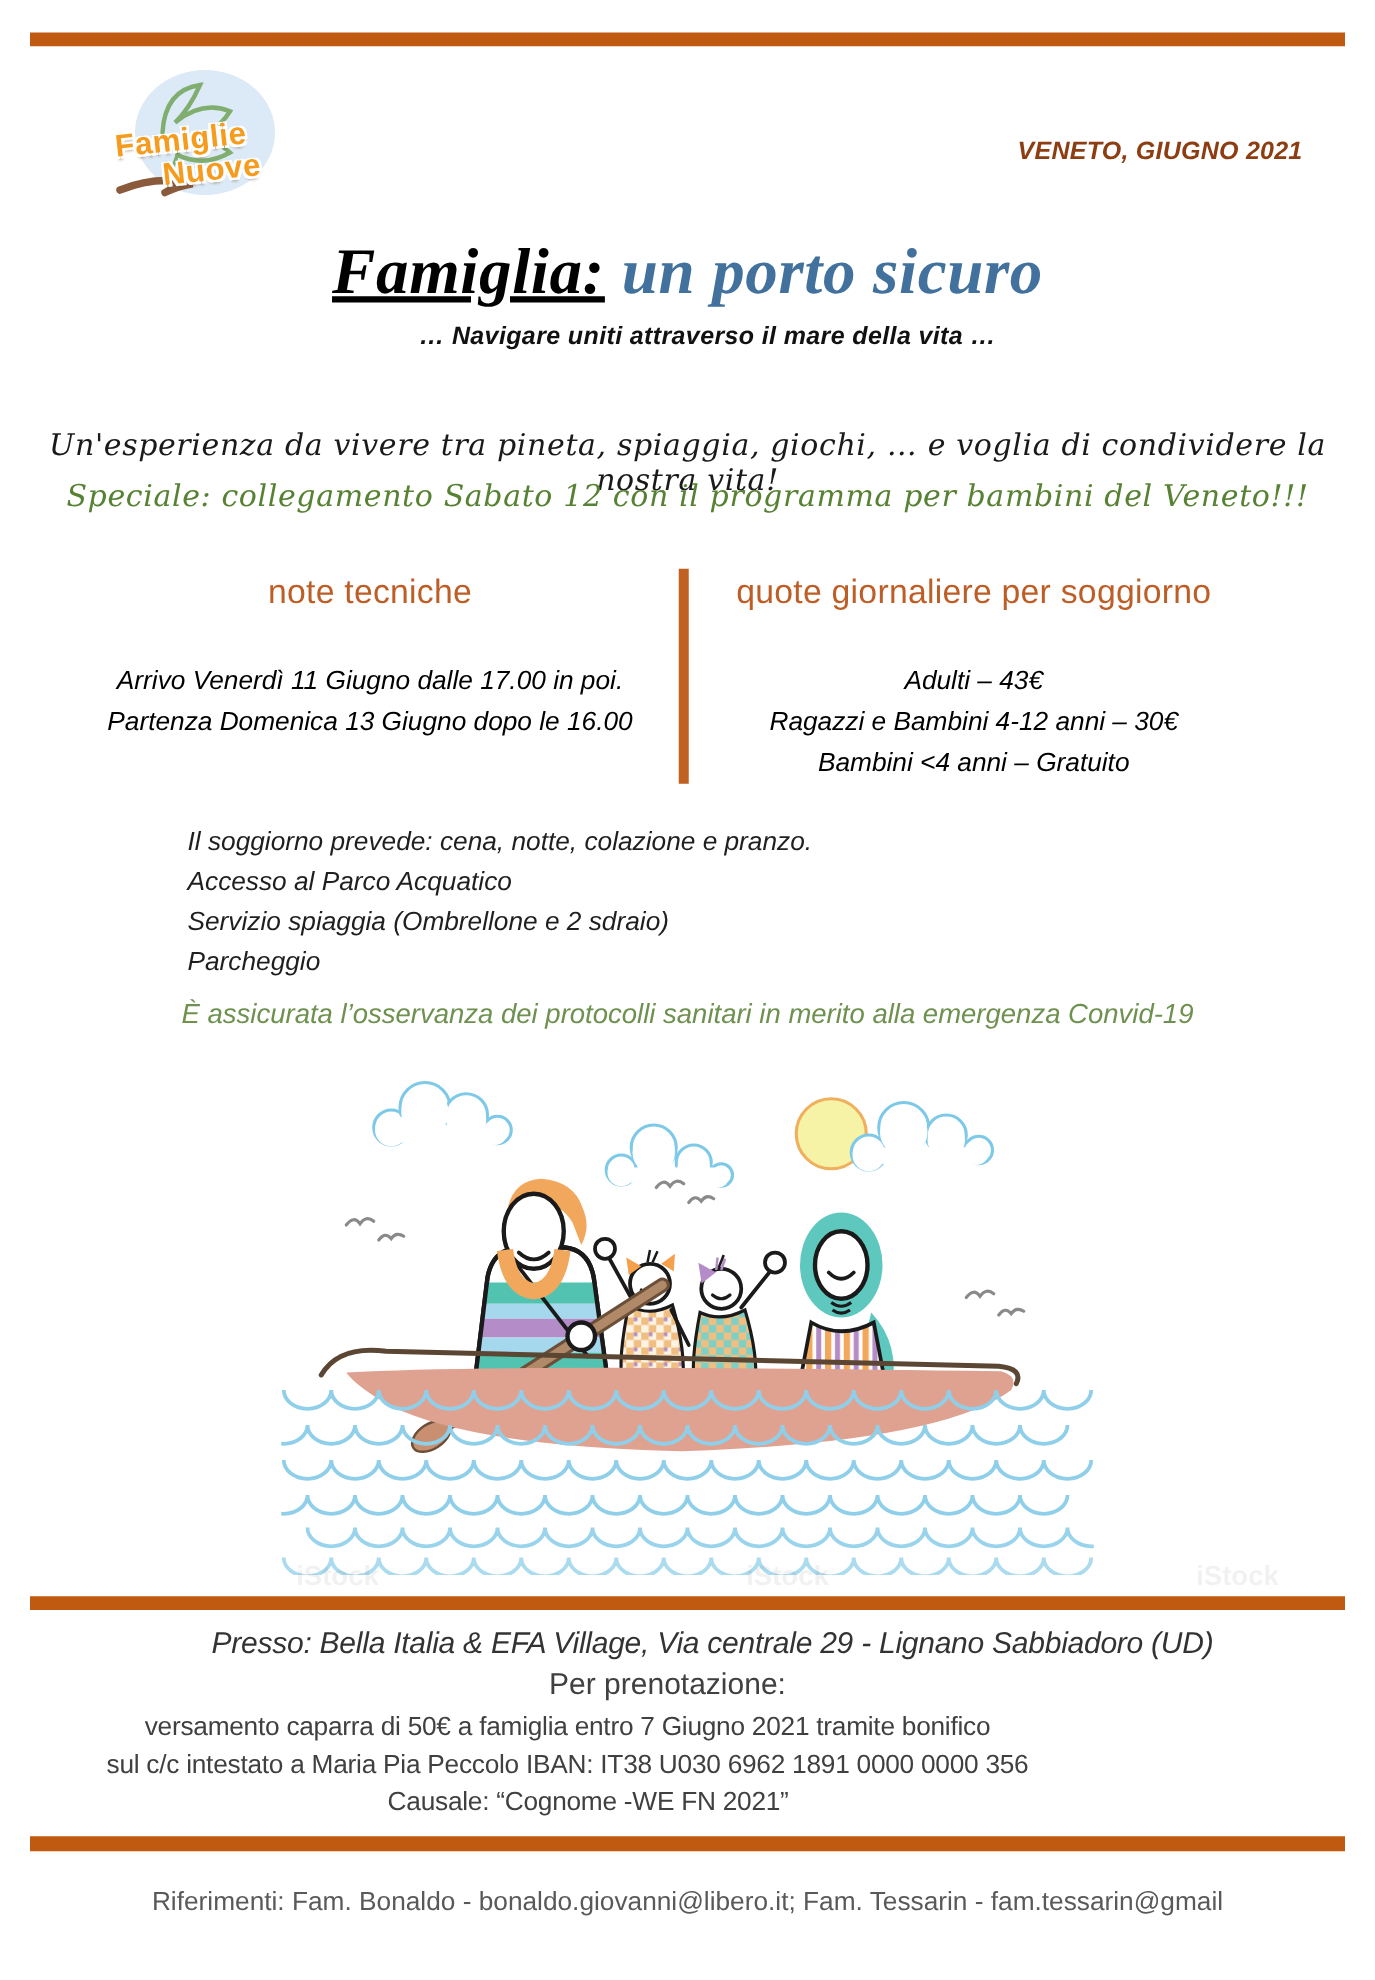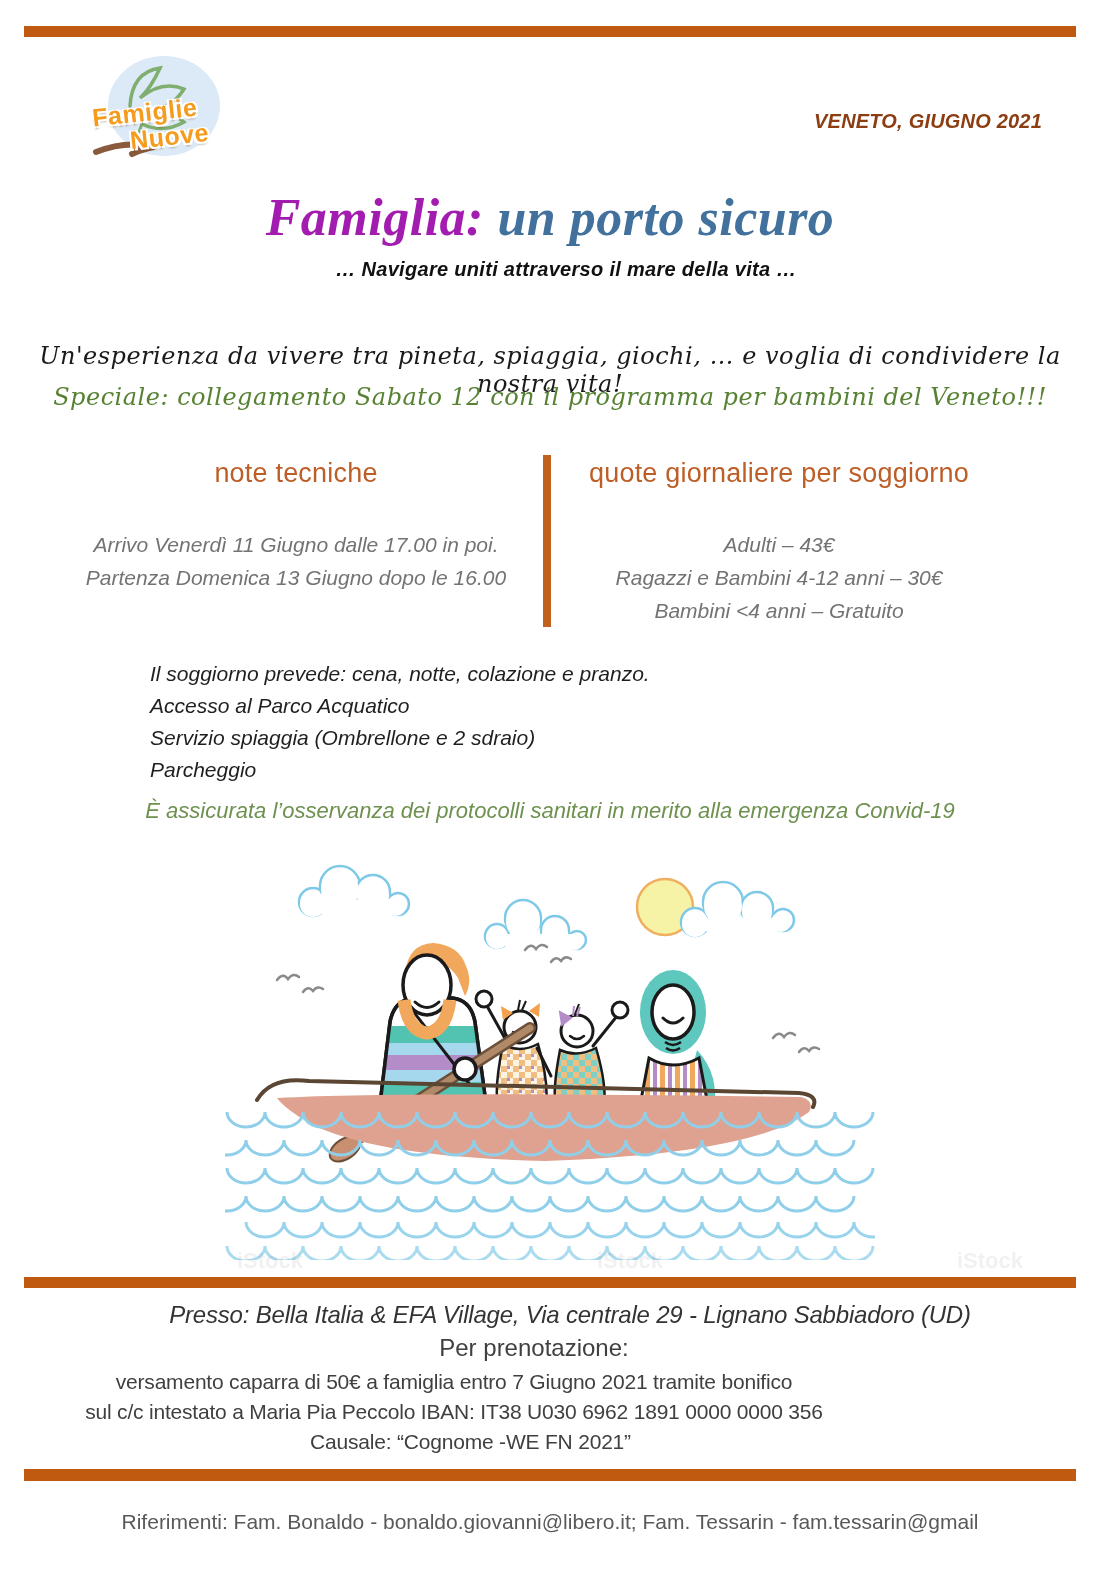--- a/index.html
+++ b/index.html
@@ -22,37 +22,37 @@
     letter-spacing:.5px; transform:rotate(-6deg);
     text-shadow:-2px -1px 0 #fff, 2px -1px 0 #fff, -2px 2px 0 #fff, 2px 2px 0 #fff, 0 3px 2px rgba(90,50,0,.35);
     font-family:"Liberation Sans", sans-serif;
   }
   #logo-word-1 { left:4px; top:46px; }
   #logo-word-2 { left:42px; top:70px; }
 
   
   #title { position:absolute; left:0; top:188px; width:1100px; text-align:center;
     font-family:"Liberation Serif", serif; font-style:italic; font-weight:bold; font-size:52px; letter-spacing:.5px; }
-  #title .t1 { color:#a21caf; }
+  #title .t1 { color:#000000;text-decoration:underline; }
   #title .t2 { color:#41719C; }
   #subtitle { position:absolute; left:0; top:258px; width:1100px; text-align:center;
     font-size:20px; font-weight:bold; font-style:italic; color:#111; letter-spacing:.3px;margin-left:16px; }
 
   
   .script-line { position:absolute; left:0; width:1100px; text-align:center;
     font-family:"DejaVu Serif", serif; font-style:italic; font-size:24px; letter-spacing:.5px; }
   #intro-line-1 { top:342px; color:#1A1A1A; }
   #intro-line-2 { top:383px; color:#578233; }
 
   
   .col-head { position:absolute; text-align:center; font-size:27px; color:#BE5E27; letter-spacing:.2px; }
   #col-left-head  { left:80px;  top:458px; width:432px; }
   #col-right-head { left:558px; top:458px; width:442px; }
   #col-divider { position:absolute; left:543px; top:455px; width:8px; height:172px; background:#C0611F; }
-  .col-body { position:absolute; text-align:center; font-style:italic; font-size:21px; line-height:33px; color:#737373; }
+  .col-body { position:absolute; text-align:center; font-style:italic; font-size:21px; line-height:33px; color:#000000; }
   #col-left-body  { left:70px;  top:528px; width:452px; }
   #col-right-body { left:558px; top:528px; width:442px; }
 
   
   #stay-details { position:absolute; left:150px; top:658px; width:800px; text-align:left;
     font-style:italic; font-size:21px; line-height:32px; color:#1f1f1f; }
   #covid-note { position:absolute; left:80px; top:798px; width:940px; text-align:center;
     font-style:italic; font-size:22px; color:#6E9150; }
 
   

